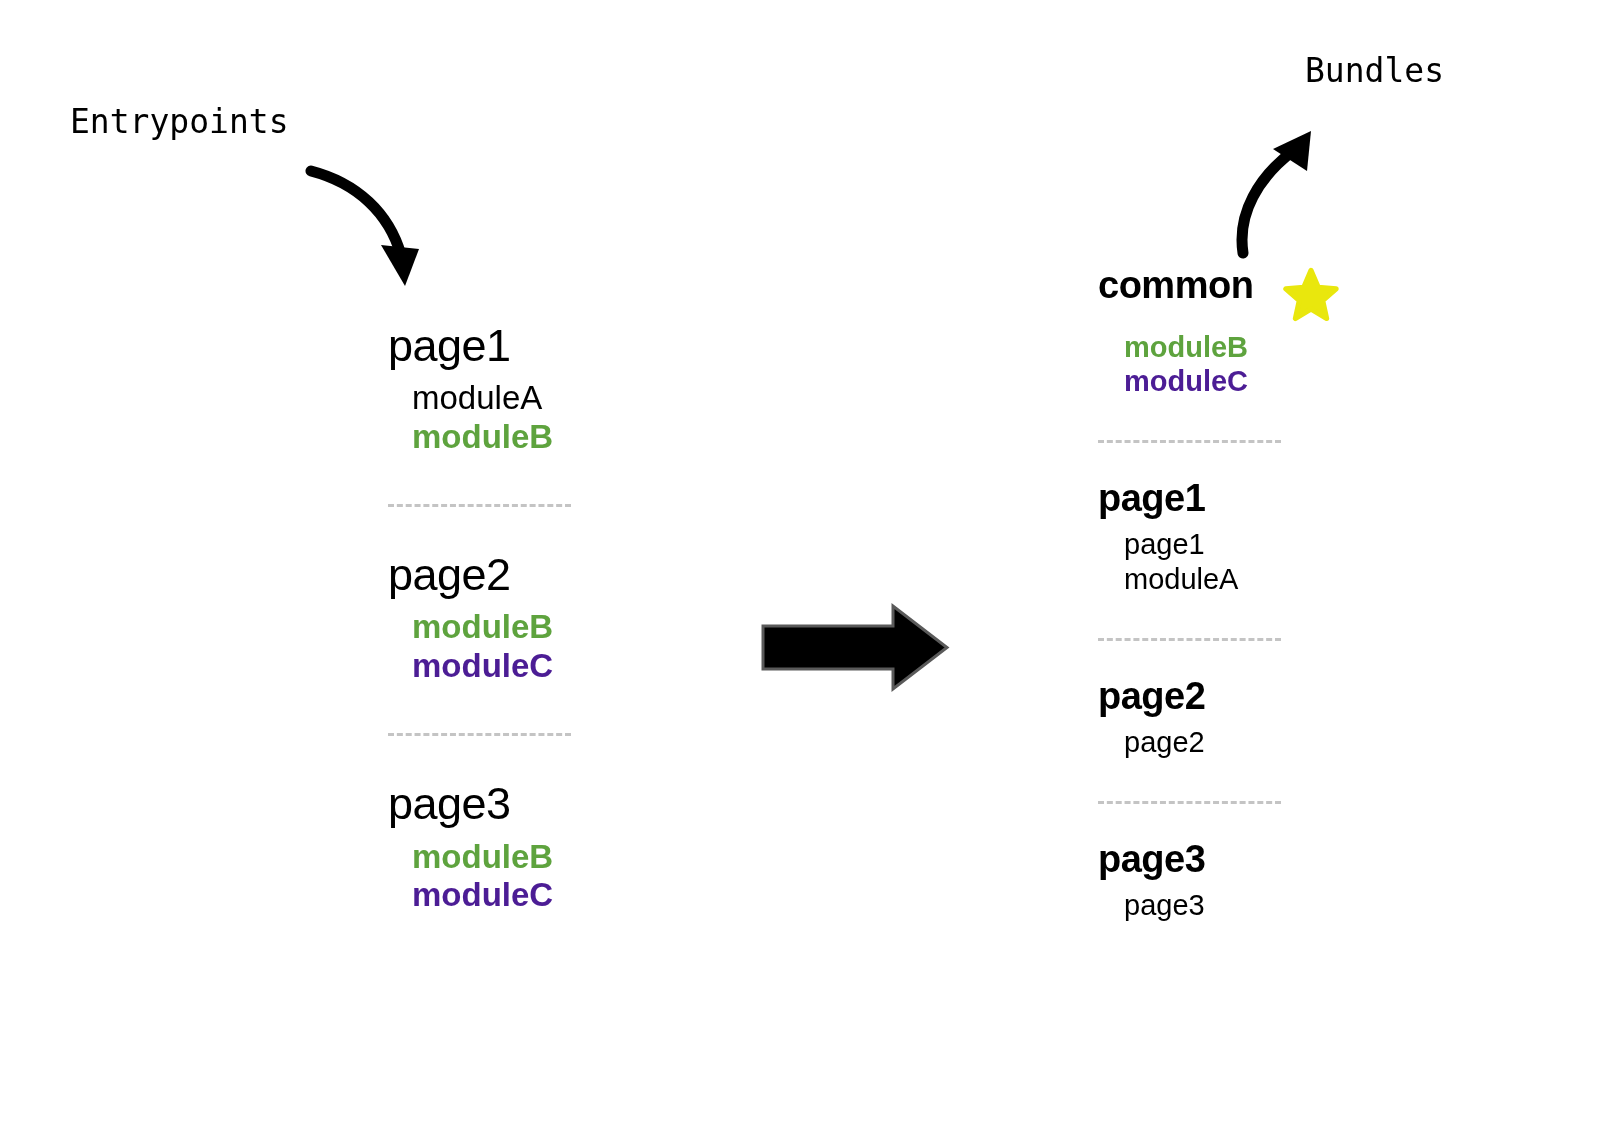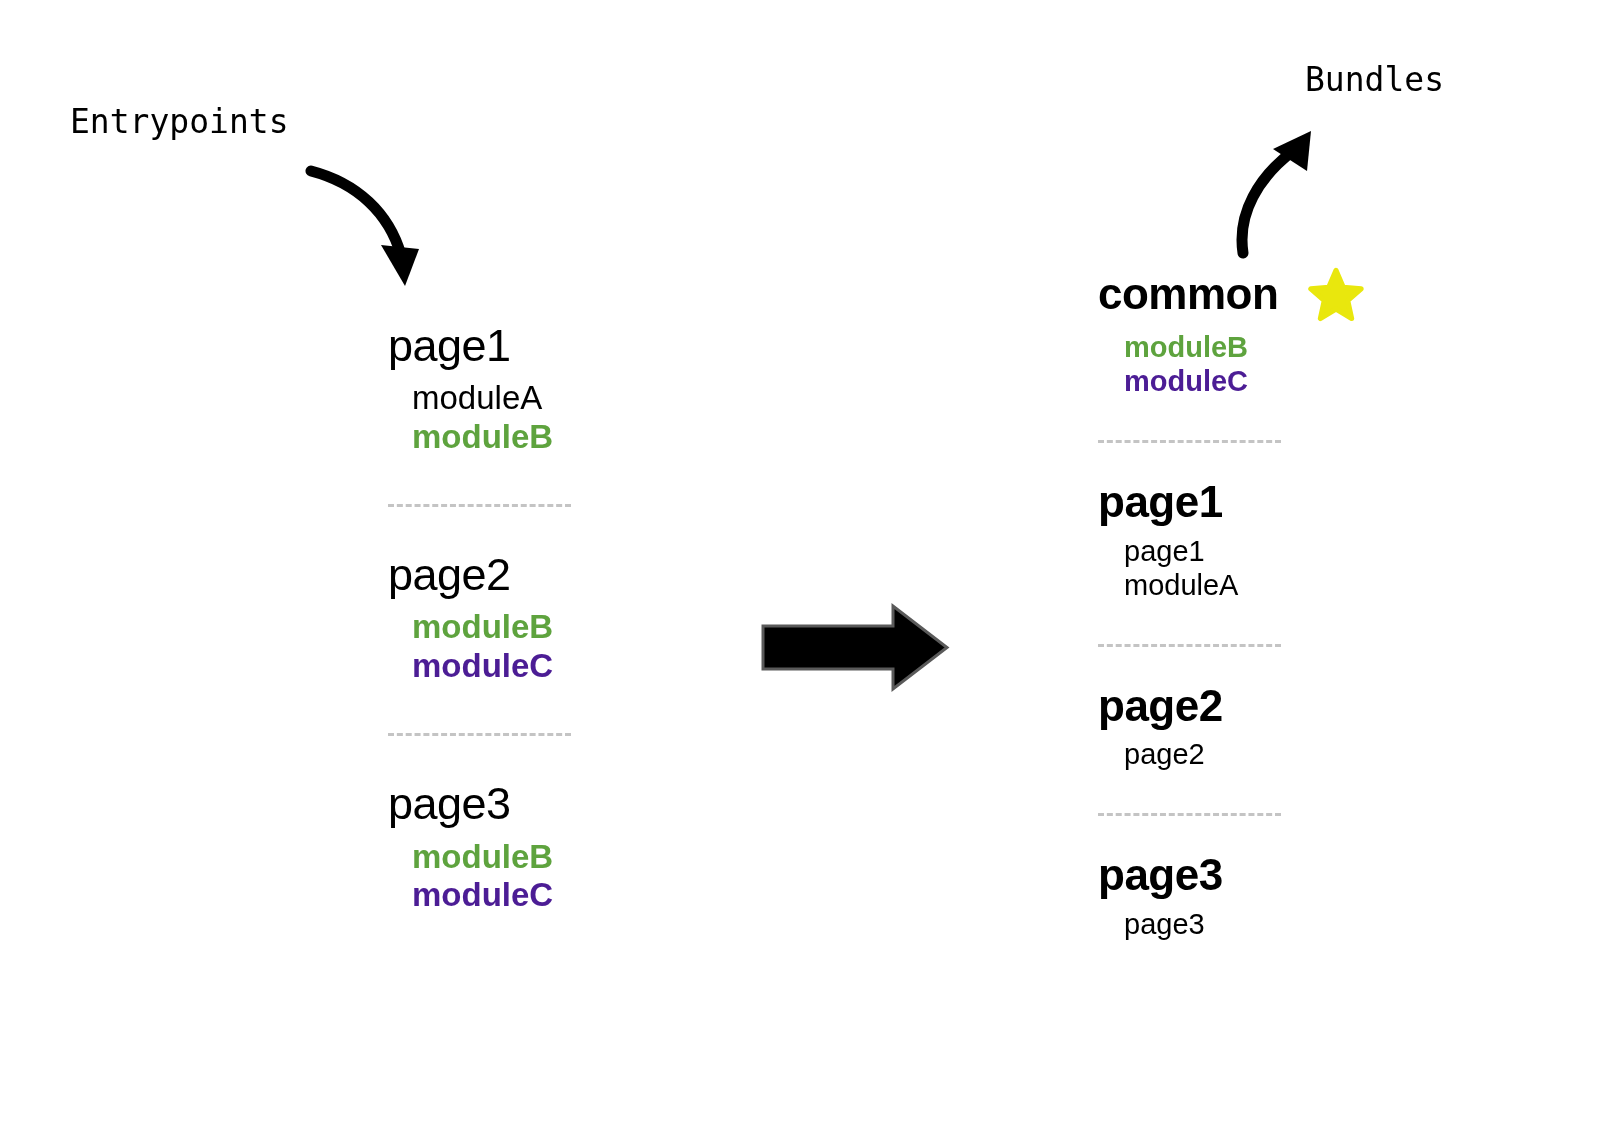--- a/index.html
+++ b/index.html
@@ -23,21 +23,21 @@
   .caption {
     position: absolute;
     font-family: "DejaVu Sans Mono", "Liberation Mono", monospace;
     font-size: 33px;
     font-weight: 400;
     color: #000000;
     letter-spacing: 0px;
     white-space: nowrap;
   }
   #caption-entrypoints { left: 70px;  top: 102px; }
-  #caption-bundles     { left: 1305px; top: 60px; }
+  #caption-bundles     { left: 1305px; top: 51px; }
 
   
   .curve-arrow {
     position: absolute;
     pointer-events: none;
   }
   #arrow-entrypoints { left: 285px; top: 145px; width: 160px; height: 160px; }
   #arrow-bundles     { left: 1215px; top: 115px; width: 130px; height: 145px; }
 
   
@@ -64,25 +64,25 @@
     line-height: 1.05;
   }
   
   #column-entrypoints .group-title {
     font-size: 45px;
     font-weight: 400;
     letter-spacing: -0.5px;
   }
   
   #column-bundles .group-title {
-    font-size: 44px;
+    font-size: 38px;
     font-weight: 700;
     letter-spacing: -0.5px;
     display: flex;
-    align-items: center;
+    align-items: flex-start;
     gap: 12px;
   }
 
   .items {
     margin: 16px;
     padding: 0;
     list-style: none;
   }
   #column-entrypoints .items { margin-left: 24px; margin-top: 10px; }
   #column-bundles .items     { margin-left: 26px; margin-top: 8px; }

